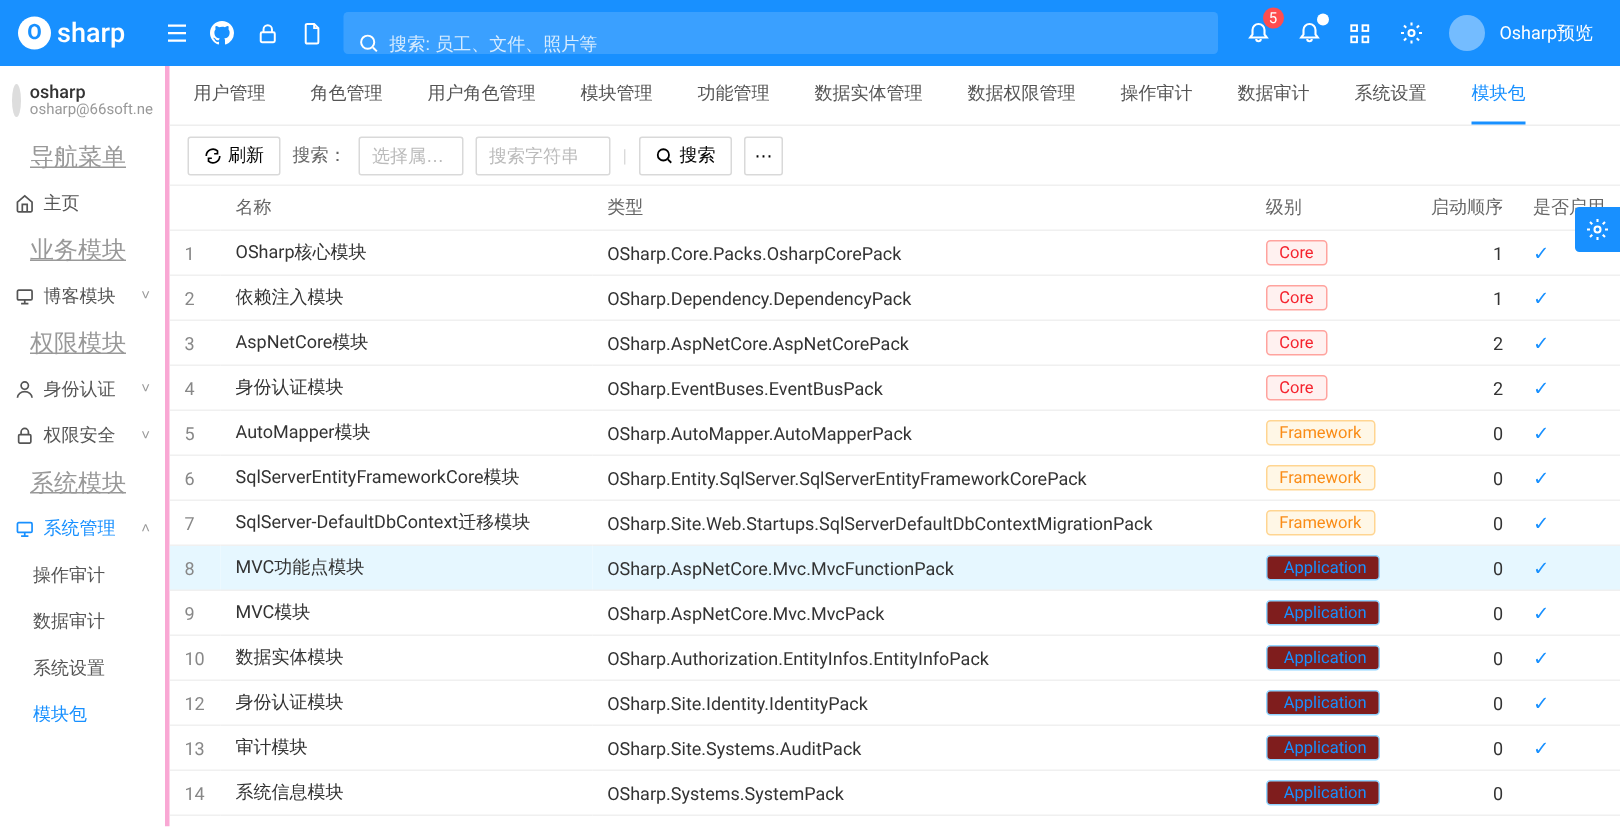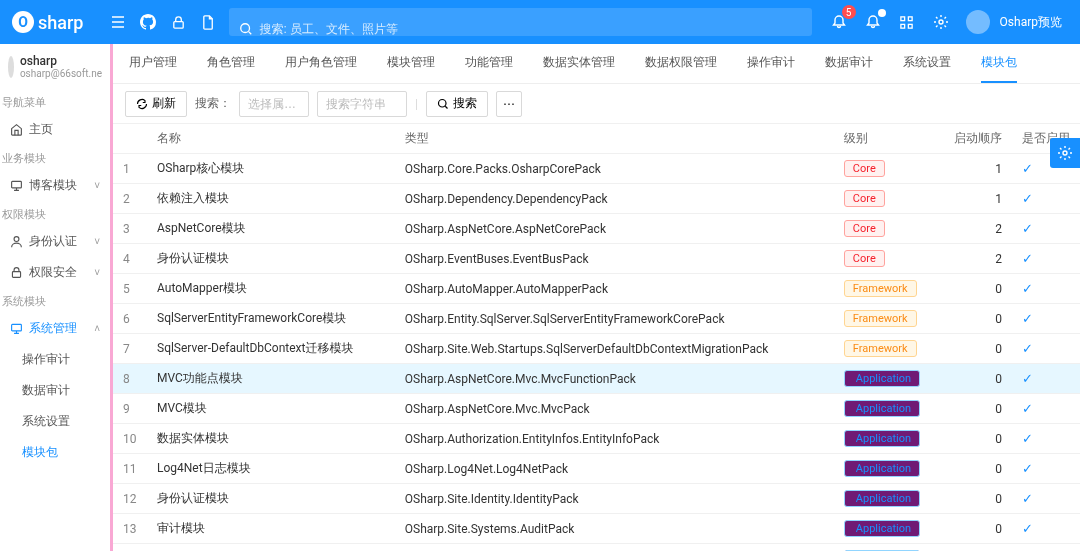--- a/index.html
+++ b/index.html
@@ -15,21 +15,21 @@
 .badge-wrap { position:relative; }
 .badge { position:absolute; top:-2px; right:-2px; background:#ff4d4f; color:#fff; font-size:10px; border-radius:8px; min-width:14px; height:14px; display:flex; align-items:center; justify-content:center; padding:0 3px;}
 .avatar { width:24px; height:24px; border-radius:50%; background:rgba(255,255,255,0.4); margin:0 6px;}
 .username { font-size:12px; margin-right:6px;}
 .layout { display:flex; height:507px; }
 .sidebar { width:113px; border-right:3px solid #f9a8d4; padding-top:6px; overflow-y:auto; font-size:12px;}
 .user-block { display:flex; align-items:center; gap:6px; padding:4px 8px 10px 8px;}
 .user-avatar { width:22px; height:22px; border-radius:50%; background:#ddd;}
 .user-name{font-size:12px; font-weight:500;}
 .user-email{font-size:10px; color:#999;}
-.nav-group { font-size:11px; color:#999; padding:6px 10px 4px 2px;}
+.nav-group { font-size:16px; color:#999; padding:6px 10px 4px 20px;text-decoration:underline;}
 .nav-item { display:flex; align-items:center; justify-content:space-between; padding:7px 10px; cursor:pointer; color:#555;}
 .nav-item.level2 { padding-left:22px; }
 .nav-item.active { color:#1890ff;}
 .nav-arrow{font-size:10px; color:#999;}
 .content { flex:1; display:flex; flex-direction:column; overflow:hidden;}
 .tabs { height:40px; border-bottom:1px solid #eee; display:flex; align-items:center; padding:0 16px; gap:30px; font-size:12px;}
 .tab { cursor:pointer; padding:10px 0; color:#555; border-bottom:2px solid transparent;}
 .tab.active { color:#1890ff; border-bottom-color:#1890ff;}
 .toolbar { height:40px; display:flex; align-items:center; padding:0 12px; gap:8px; border-bottom:1px solid #f0f0f0;}
 .btn { height:26px; display:inline-flex; align-items:center; padding:0 10px; border:1px solid #d9d9d9; border-radius:2px; background:#fff; cursor:pointer; font-size:12px; gap:4px;}
@@ -38,21 +38,21 @@
 .tool-label{color:#666; font-size:12px;}
 .table-wrap{ flex:1; overflow-y:auto; }
 table { width:100%; border-collapse:collapse; font-size:12px;}
 th, td { text-align:left; padding:6px 10px; border-bottom:1px solid #f0f0f0; white-space:nowrap;}
 th { color:#666; font-weight:500;}
 td.idx { color:#888; width:34px;}
 tr.sel { background:#e6f7ff;}
 .tag { display:inline-block; padding:1px 8px; border-radius:3px; font-size:11px; border:1px solid;}
 .tag-core { color:#f5222d; background:#fff1f0; border-color:#ffa39e;}
 .tag-framework { color:#fa8c16; background:#fff7e6; border-color:#ffd591;}
-.tag-application { color:#1890ff; background:#701a75; border-color:#91d5ff;padding-left:11px;}
+.tag-application { color:#1890ff; background:#7f1d1d; border-color:#91d5ff;padding-left:11px;}
 .check { color:#1890ff; font-size:13px;}
 th.col-level,td.col-level{text-align:left;}
 th.col-order,td.col-order{text-align:right; width:60px;}
 th.col-enabled,td.col-enabled{text-align:left; width:60px;}
 .settings-fab { position:absolute; right:0; top:138px; width:30px; height:30px; background:#1890ff; color:#fff; border-radius:3px 0 0 3px; display:flex; align-items:center; justify-content:center; cursor:pointer;}
 svg{display:block;}
 </style>
 </head>
 <body>
 
@@ -330,28 +330,20 @@
             </tr>
             <tr>
               <td class="idx">10</td>
   <td>数据实体模块</td>
   <td>OSharp.Authorization.EntityInfos.EntityInfoPack</td>
   <td class="col-level"><span class="tag tag-application">Application</span></td>
   <td class="col-order">0</td>
   <td class="col-enabled"><span class="check">✓</span></td>
             </tr>
             <tr>
-              <td class="idx">11</td>
-  <td>Log4Net日志模块</td>
-  <td>OSharp.Log4Net.Log4NetPack</td>
-  <td class="col-level"><span class="tag tag-application">Application</span></td>
-  <td class="col-order">0</td>
-  <td class="col-enabled"><span class="check">✓</span></td>
-            </tr>
-            <tr>
               <td class="idx">12</td>
   <td>身份认证模块</td>
   <td>OSharp.Site.Identity.IdentityPack</td>
   <td class="col-level"><span class="tag tag-application">Application</span></td>
   <td class="col-order">0</td>
   <td class="col-enabled"><span class="check">✓</span></td>
             </tr>
             <tr>
               <td class="idx">13</td>
   <td>审计模块</td>

